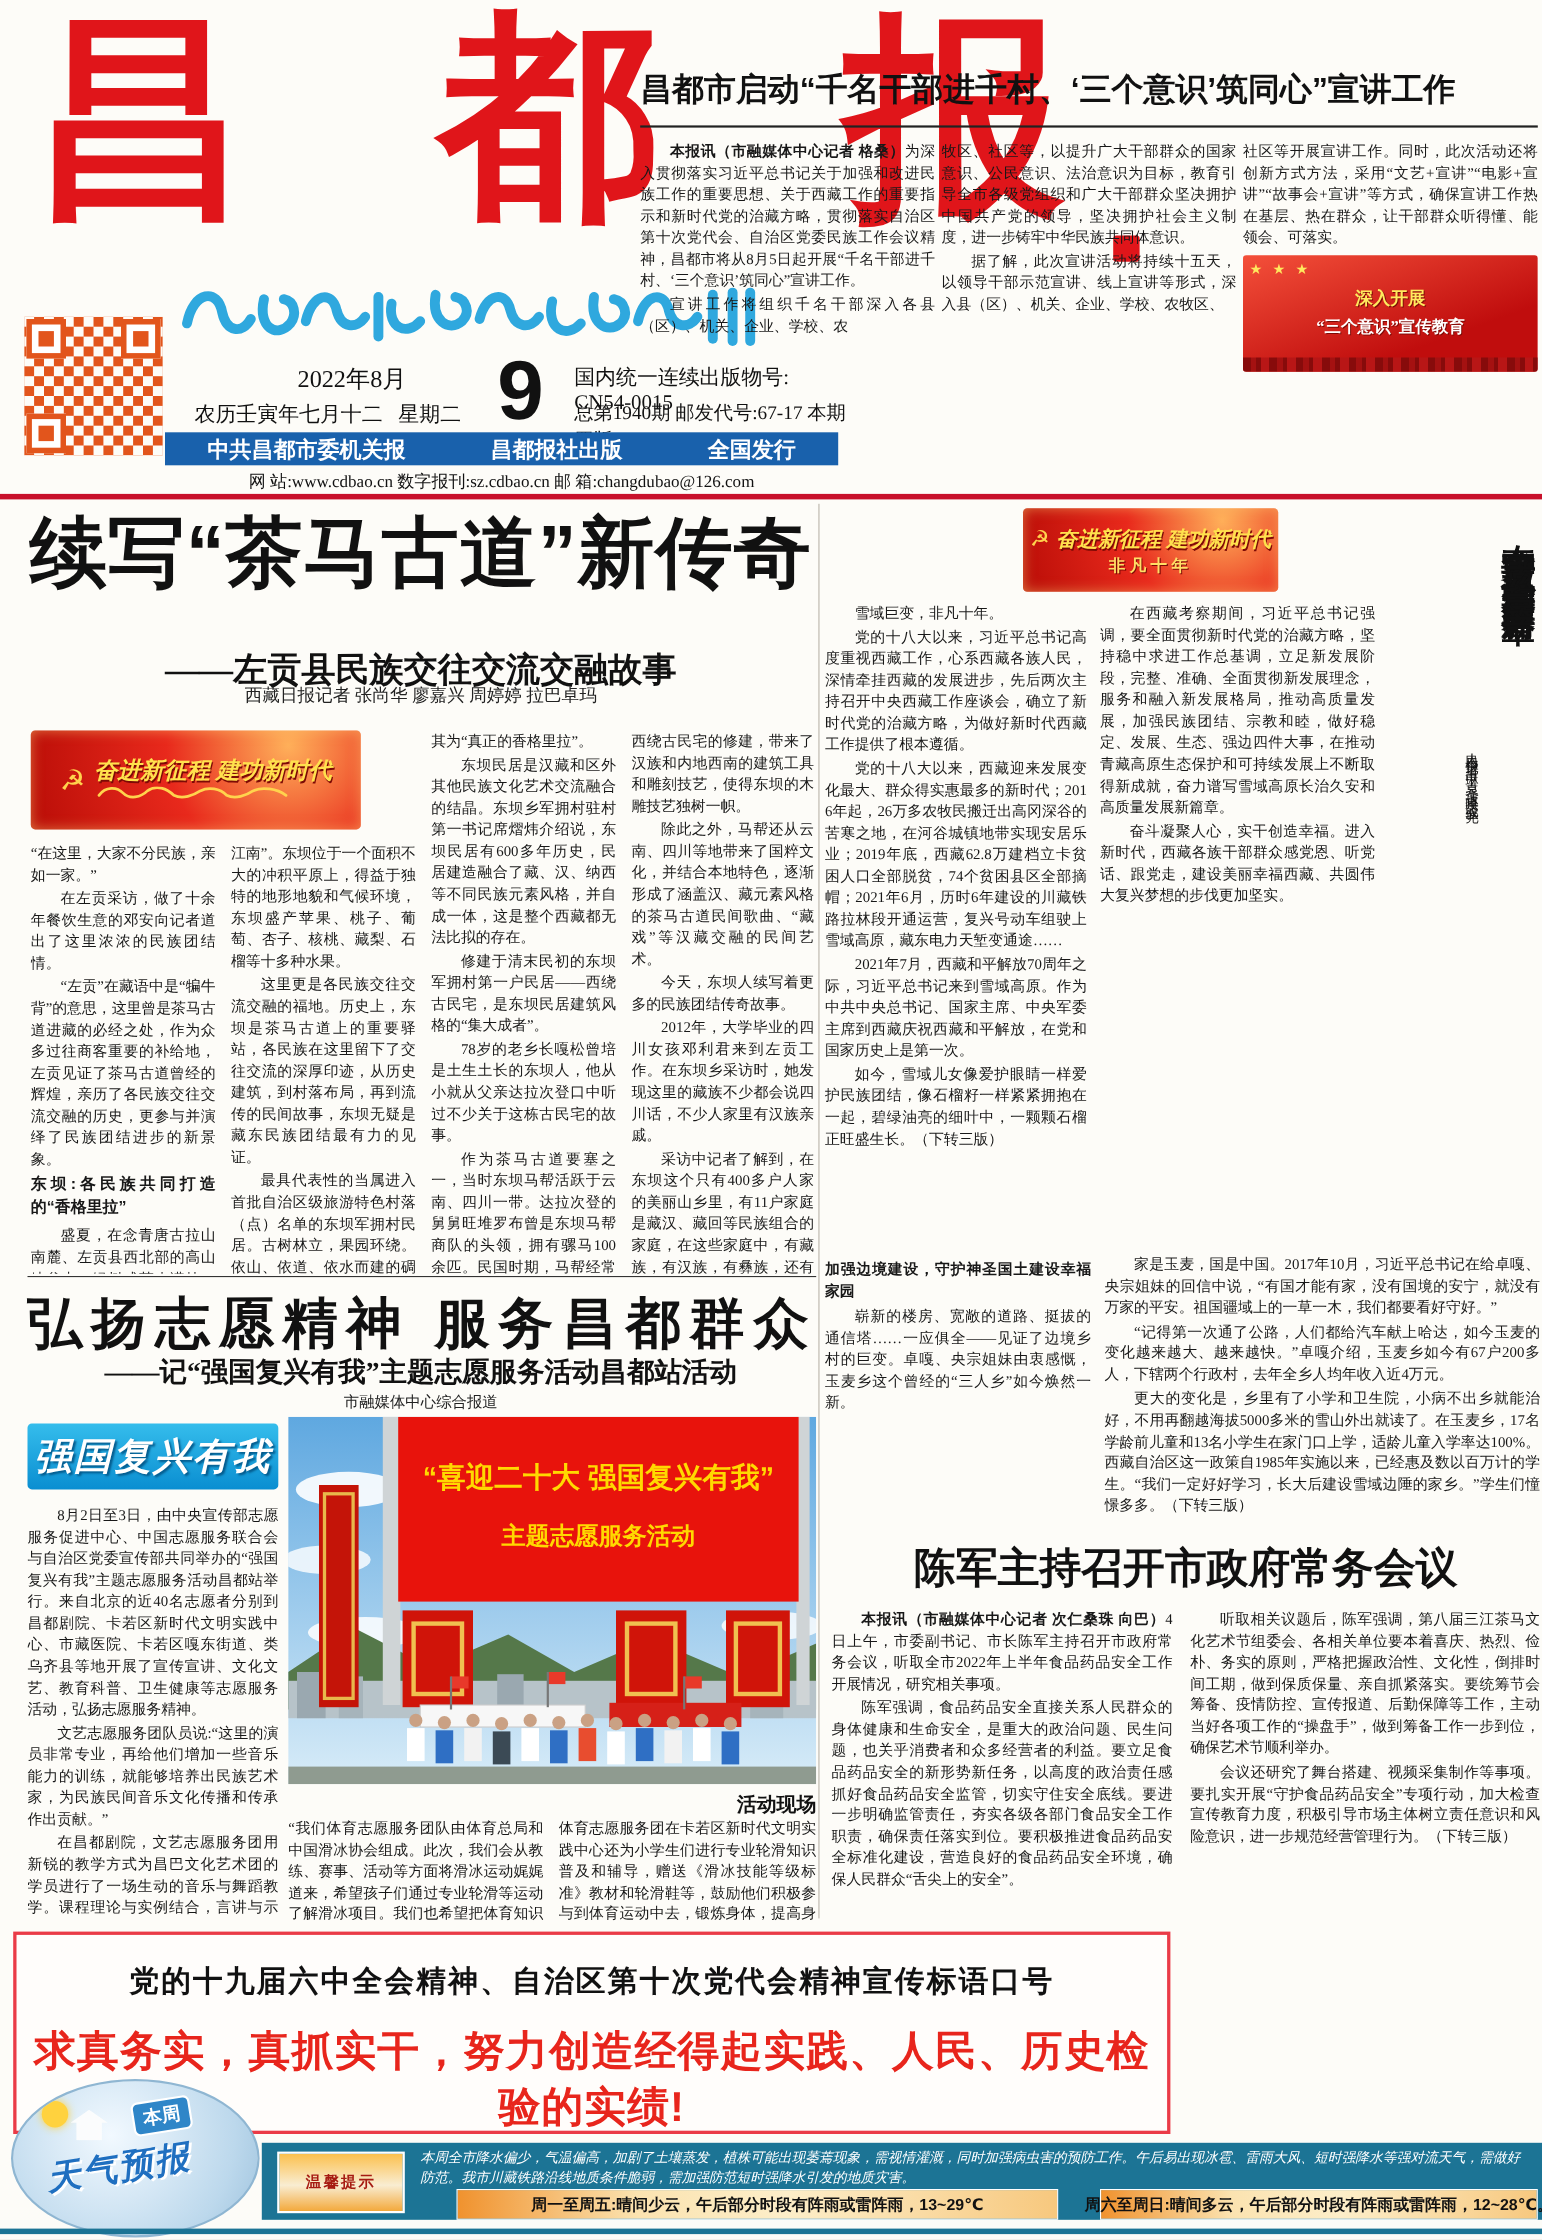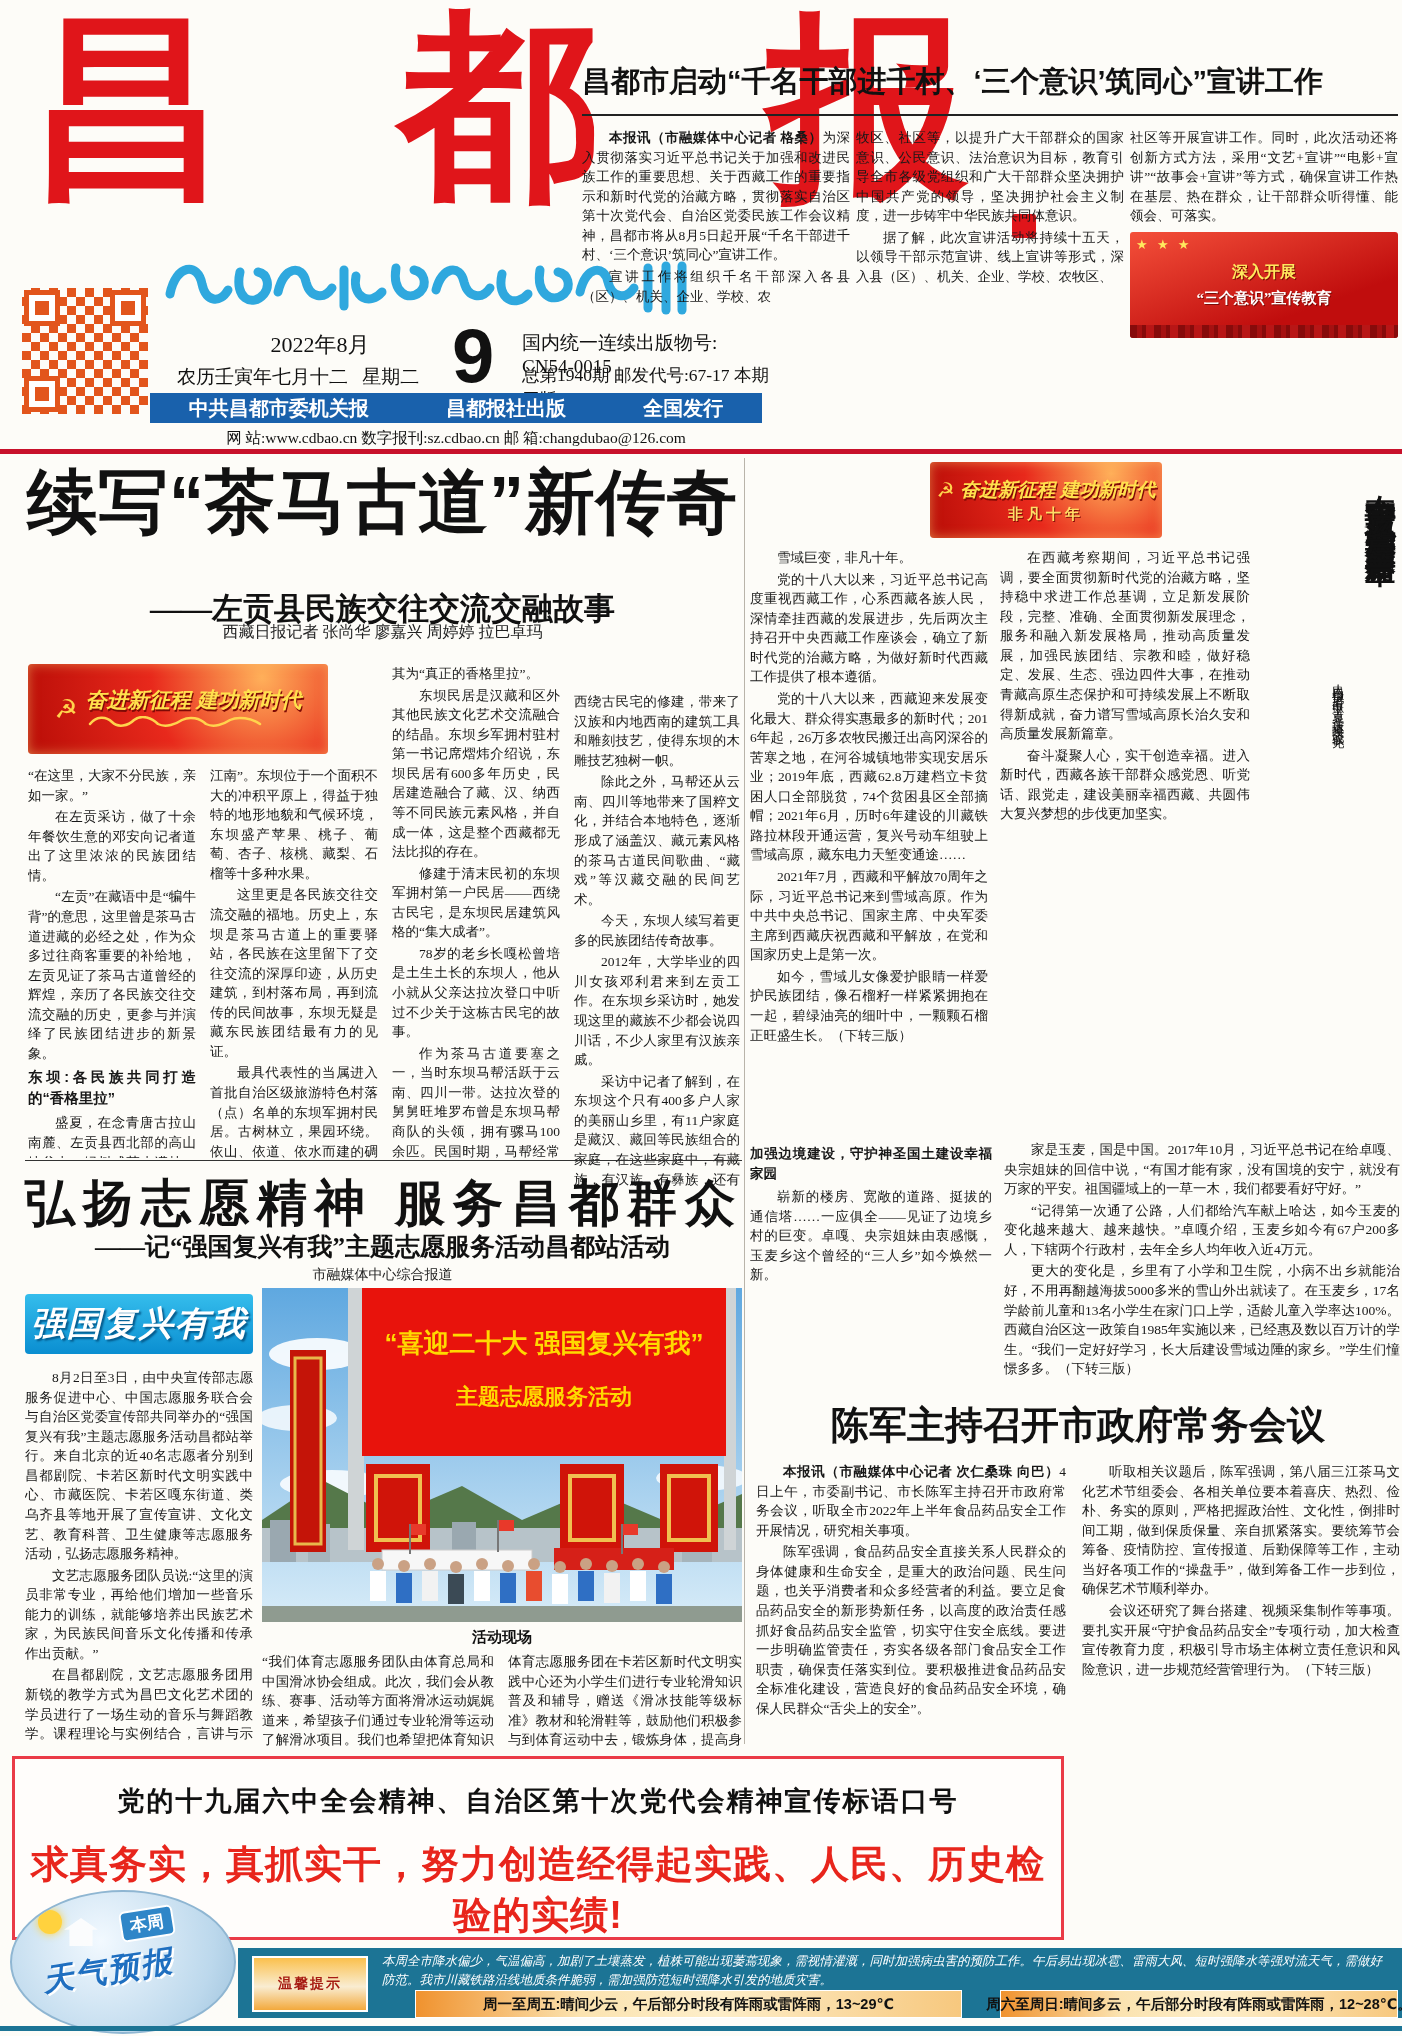--- a/index.html
+++ b/index.html
@@ -54,21 +54,21 @@
   
   .vertwrap{writing-mode:vertical-rl;}
   .vert-h{font-size:31px;font-weight:900;letter-spacing:3px;line-height:1.15;
           font-family:"Liberation Sans","DejaVu Sans",sans-serif;}
   .vert-b{font-size:12px;font-family:"Liberation Serif","DejaVu Serif",serif;
           margin-block-start:16px;margin-inline-start:205px;letter-spacing:2px;}
   
   .bluebox{background:linear-gradient(180deg,#35bdec,#0a8ed1);border-radius:4px;color:#fff;
            font-weight:900;font-style:italic;font-size:34px;display:flex;align-items:center;
            justify-content:center;letter-spacing:2px;text-shadow:2px 2px 2px #045a8c;}
-  .caption{font-family:"Liberation Serif","DejaVu Serif",serif;font-size:15px;font-weight:bold;text-align:center;}
+  .caption{font-family:"Liberation Serif","DejaVu Serif",serif;font-size:18px;font-weight:bold;text-align:right;}
   
   .slogan-box{border:3px solid #ea3b47;background:#fffdfb;}
   .slogan1{font-size:27px;font-weight:900;text-align:center;margin-top:24px;letter-spacing:2px;}
   .slogan2{font-size:38px;font-weight:900;text-align:center;color:#e8251c;margin-top:20px;letter-spacing:1px;}
   
   .weather-band{background:#1c7495;}
   .w-logo{border-radius:50%;background:radial-gradient(circle at 40% 35%,#f2f9ff,#bcd8ec 70%,#9cc1dc);
           border:2px solid #8fb6d2;overflow:hidden;}
   .w-l1{position:absolute;left:108px;top:16px;background:#2f86c8;color:#fff;font-weight:bold;font-size:17px;
         padding:2px 8px;border-radius:6px;transform:rotate(-9deg);border:2px solid #fff;}
@@ -190,21 +190,21 @@
     <p>最具代表性的当属进入首批自治区级旅游特色村落（点）名单的东坝军拥村民居。古树林立，果园环绕。依山、依道、依水而建的碉堡式楼层民居，宛如古代的宫殿群，气势磅礴。</p>
 
   </div>
   <div class="col" style="left:392px;top:664px;width:168px;height:494px;">
     <p class="cont">其为“真正的香格里拉”。</p>
     <p>东坝民居是汉藏和区外其他民族文化艺术交流融合的结晶。东坝乡军拥村驻村第一书记席熠炜介绍说，东坝民居有600多年历史，民居建造融合了藏、汉、纳西等不同民族元素风格，并自成一体，这是整个西藏都无法比拟的存在。</p>
     <p>修建于清末民初的东坝军拥村第一户民居——西绕古民宅，是东坝民居建筑风格的“集大成者”。</p>
     <p>78岁的老乡长嘎松曾培是土生土长的东坝人，他从小就从父亲达拉次登口中听过不少关于这栋古民宅的故事。</p>
     <p>作为茶马古道要塞之一，当时东坝马帮活跃于云南、四川一带。达拉次登的舅舅旺堆罗布曾是东坝马帮商队的头领，拥有骡马100余匹。民国时期，马帮经常从四川雅安运川茶进藏。有一次，旺堆罗布偶然遇到跑马帮时结识的4名外地工匠，出于同情，旺堆罗布把他们带回了东坝。为了感谢他的收留，4名工匠给他修建了一座雕梁画栋的民居。</p>
   </div>
-  <div class="col" style="left:574px;top:692px;width:166px;height:494px;">
+  <div class="col" style="left:574px;top:664px;width:166px;height:494px;">
     <p class="cont">西绕古民宅的修建，带来了汉族和内地西南的建筑工具和雕刻技艺，使得东坝的木雕技艺独树一帜。</p>
     <p>除此之外，马帮还从云南、四川等地带来了国粹文化，并结合本地特色，逐渐形成了涵盖汉、藏元素风格的茶马古道民间歌曲、“藏戏”等汉藏交融的民间艺术。</p>
     <p>今天，东坝人续写着更多的民族团结传奇故事。</p>
     <p>2012年，大学毕业的四川女孩邓利君来到左贡工作。在东坝乡采访时，她发现这里的藏族不少都会说四川话，不少人家里有汉族亲戚。</p>
     <p>采访中记者了解到，在东坝这个只有400多户人家的美丽山乡里，有11户家庭是藏汉、藏回等民族组合的家庭，在这些家庭中，有藏族，有汉族，有彝族，还有苗族等民族。</p>
 
   </div>
   <div class="abs hdiv" style="left:25px;top:1160px;width:717px;"></div>
   <div class="abs vdiv" style="left:744px;top:458px;height:1286px;"></div>
 

